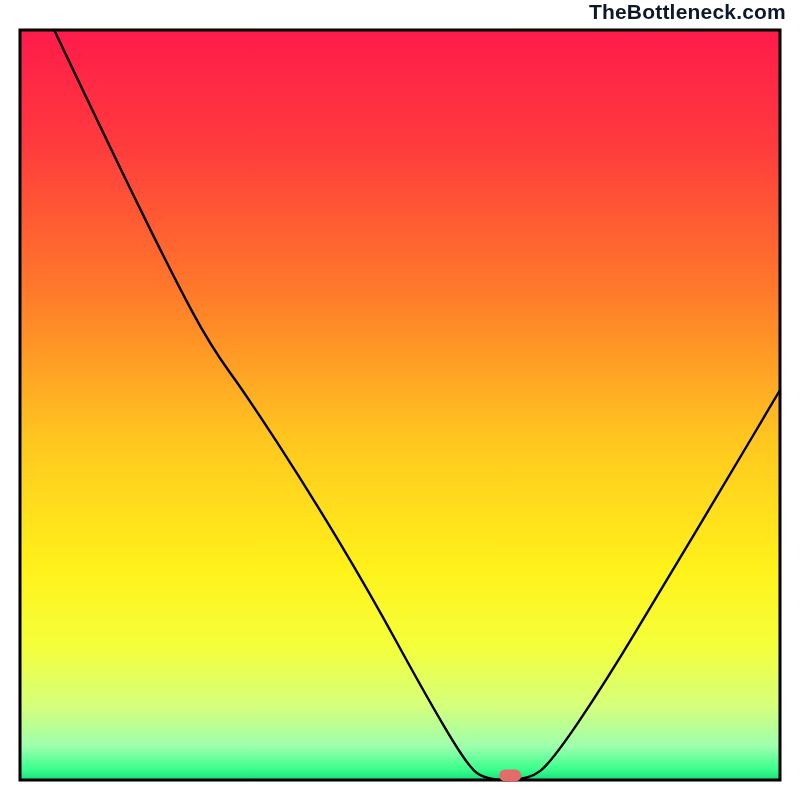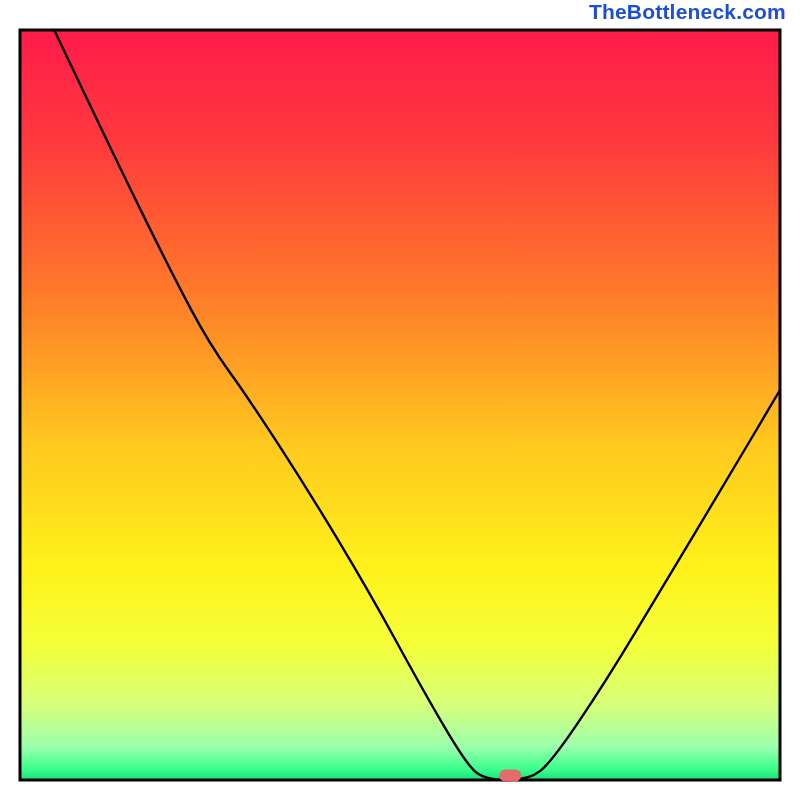--- a/index.html
+++ b/index.html
@@ -1,19 +1,19 @@
 <!DOCTYPE html>
 <html><head>
 <meta charset="utf-8">
 <style>
   html,body{margin:0;padding:0;width:800px;height:800px;overflow:hidden;background:#fff;
             font-family:Arial,Helvetica,sans-serif}
   .wrap{position:relative;width:800px;height:800px}
   .watermark{position:absolute;top:0;right:14px;font-size:21px;font-weight:600;
-             color:#1d4ed8;letter-spacing:.2px}
+             color:#0f172a;letter-spacing:.2px}
   svg{display:block}
 </style>
 </head>
 <body>
 <div class="wrap">
 
 <div class="watermark">TheBottleneck.com</div>
 
 <svg id="chart-svg" width="800" height="800">
       <defs>

